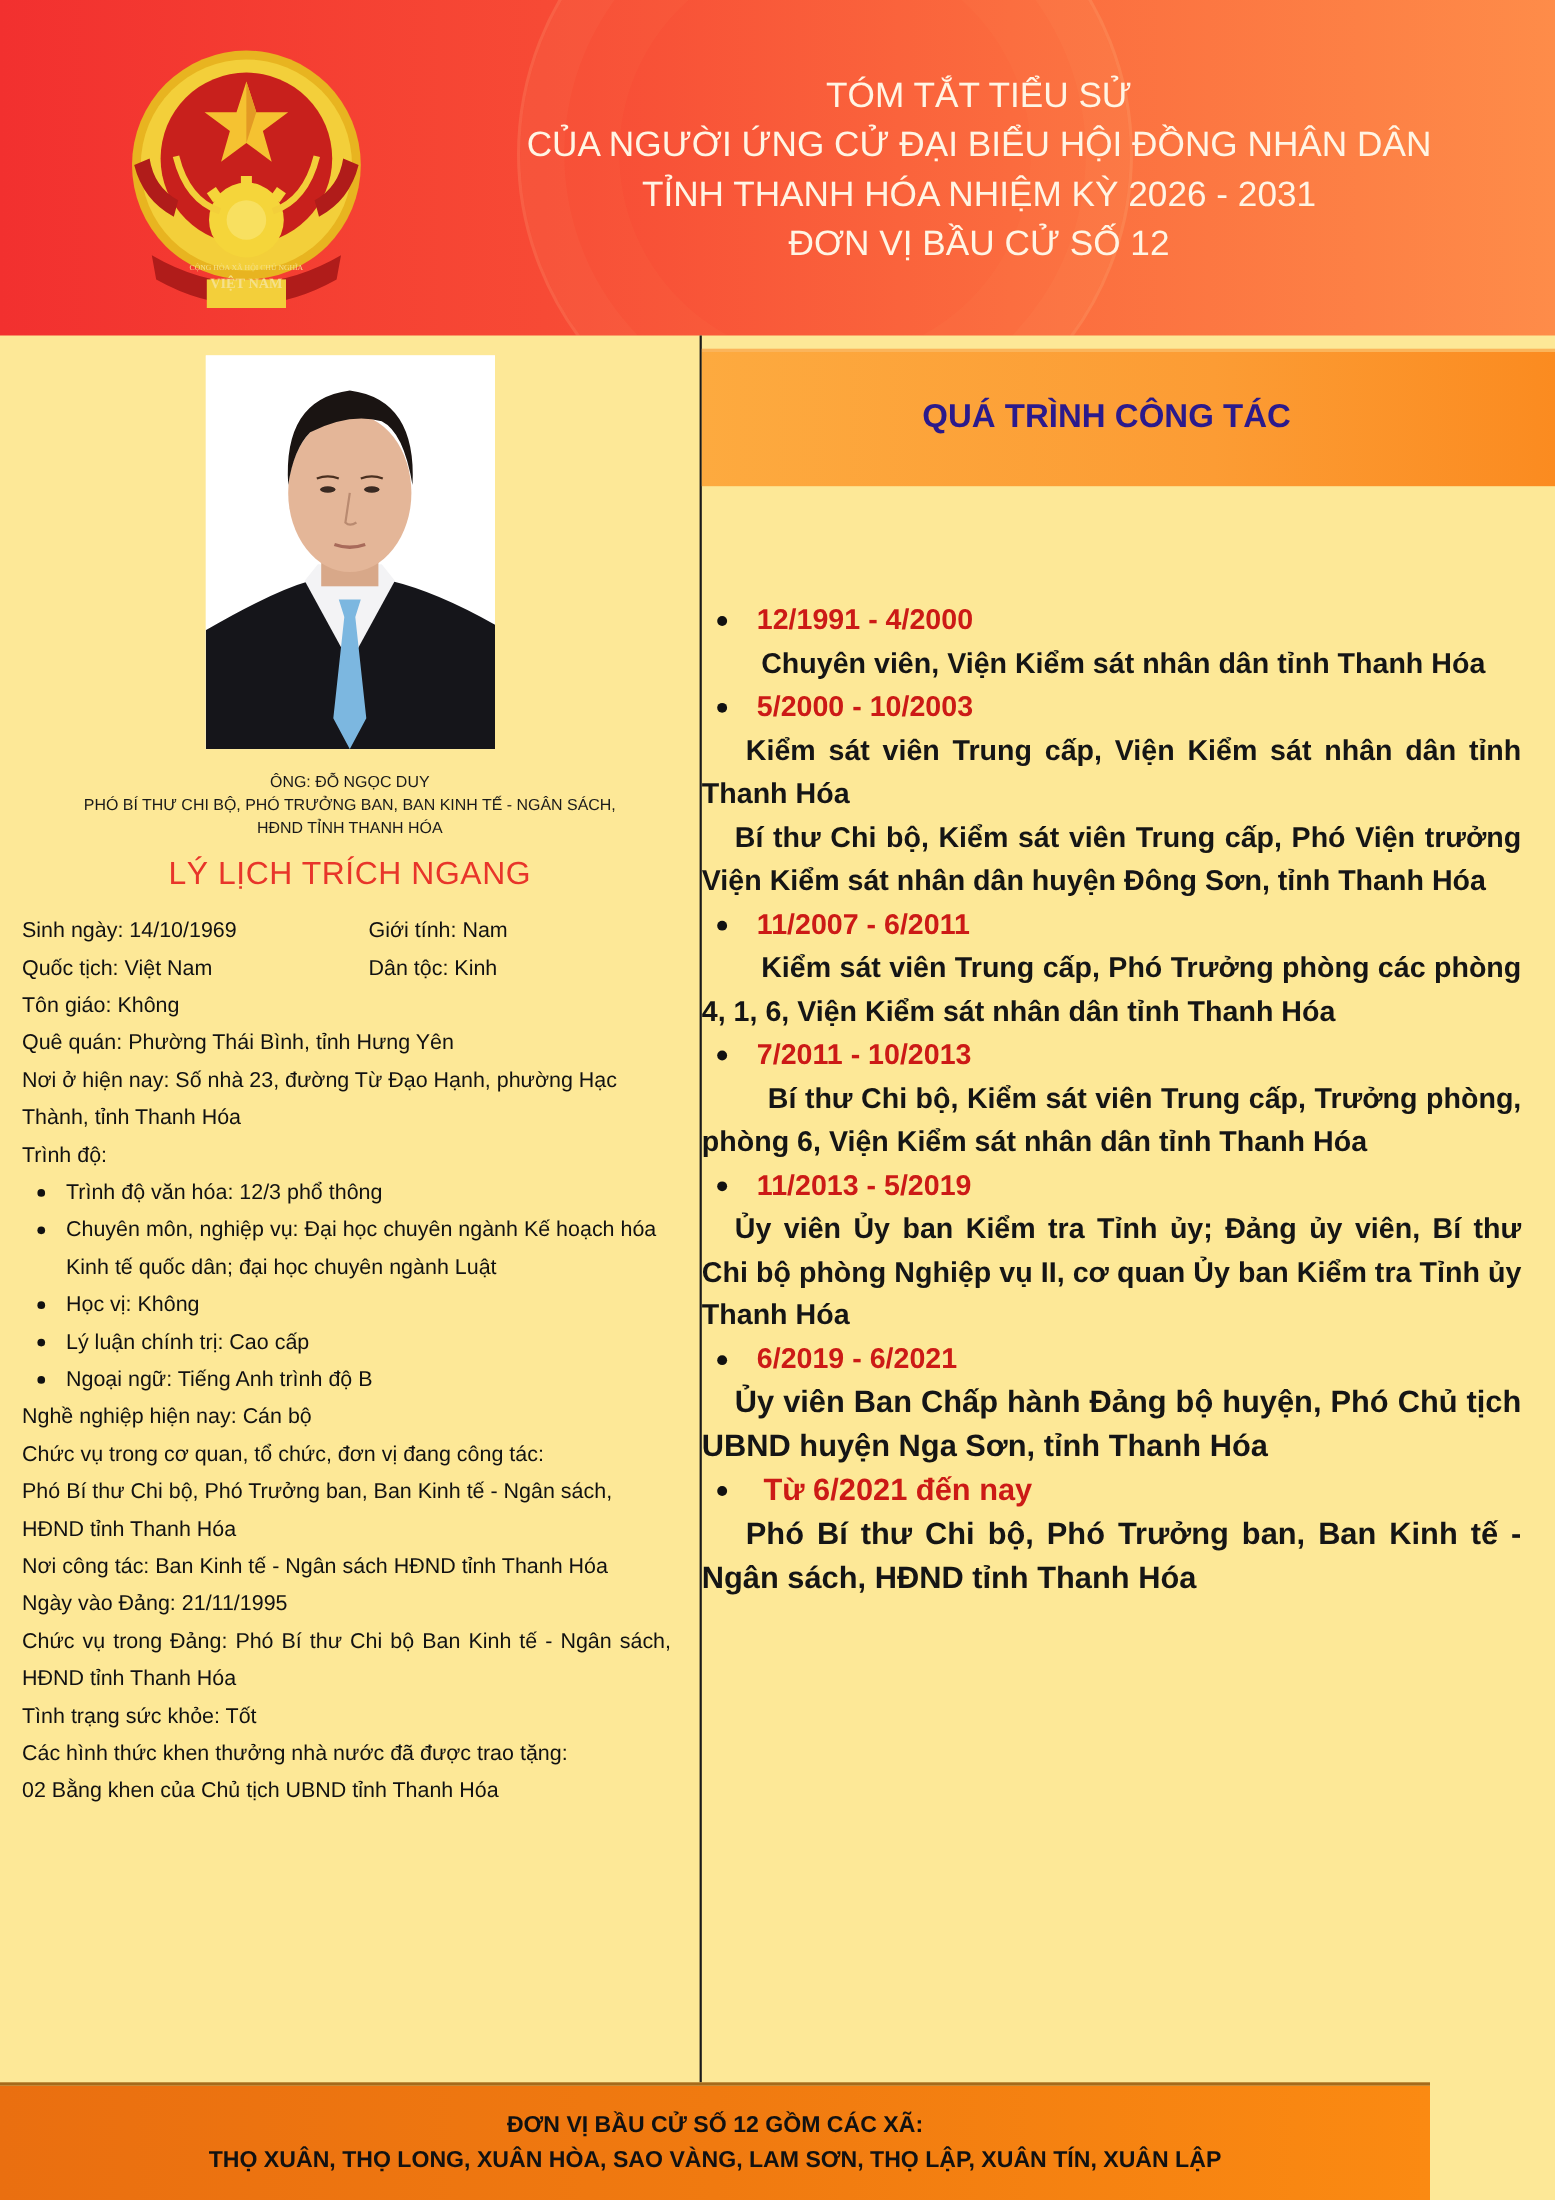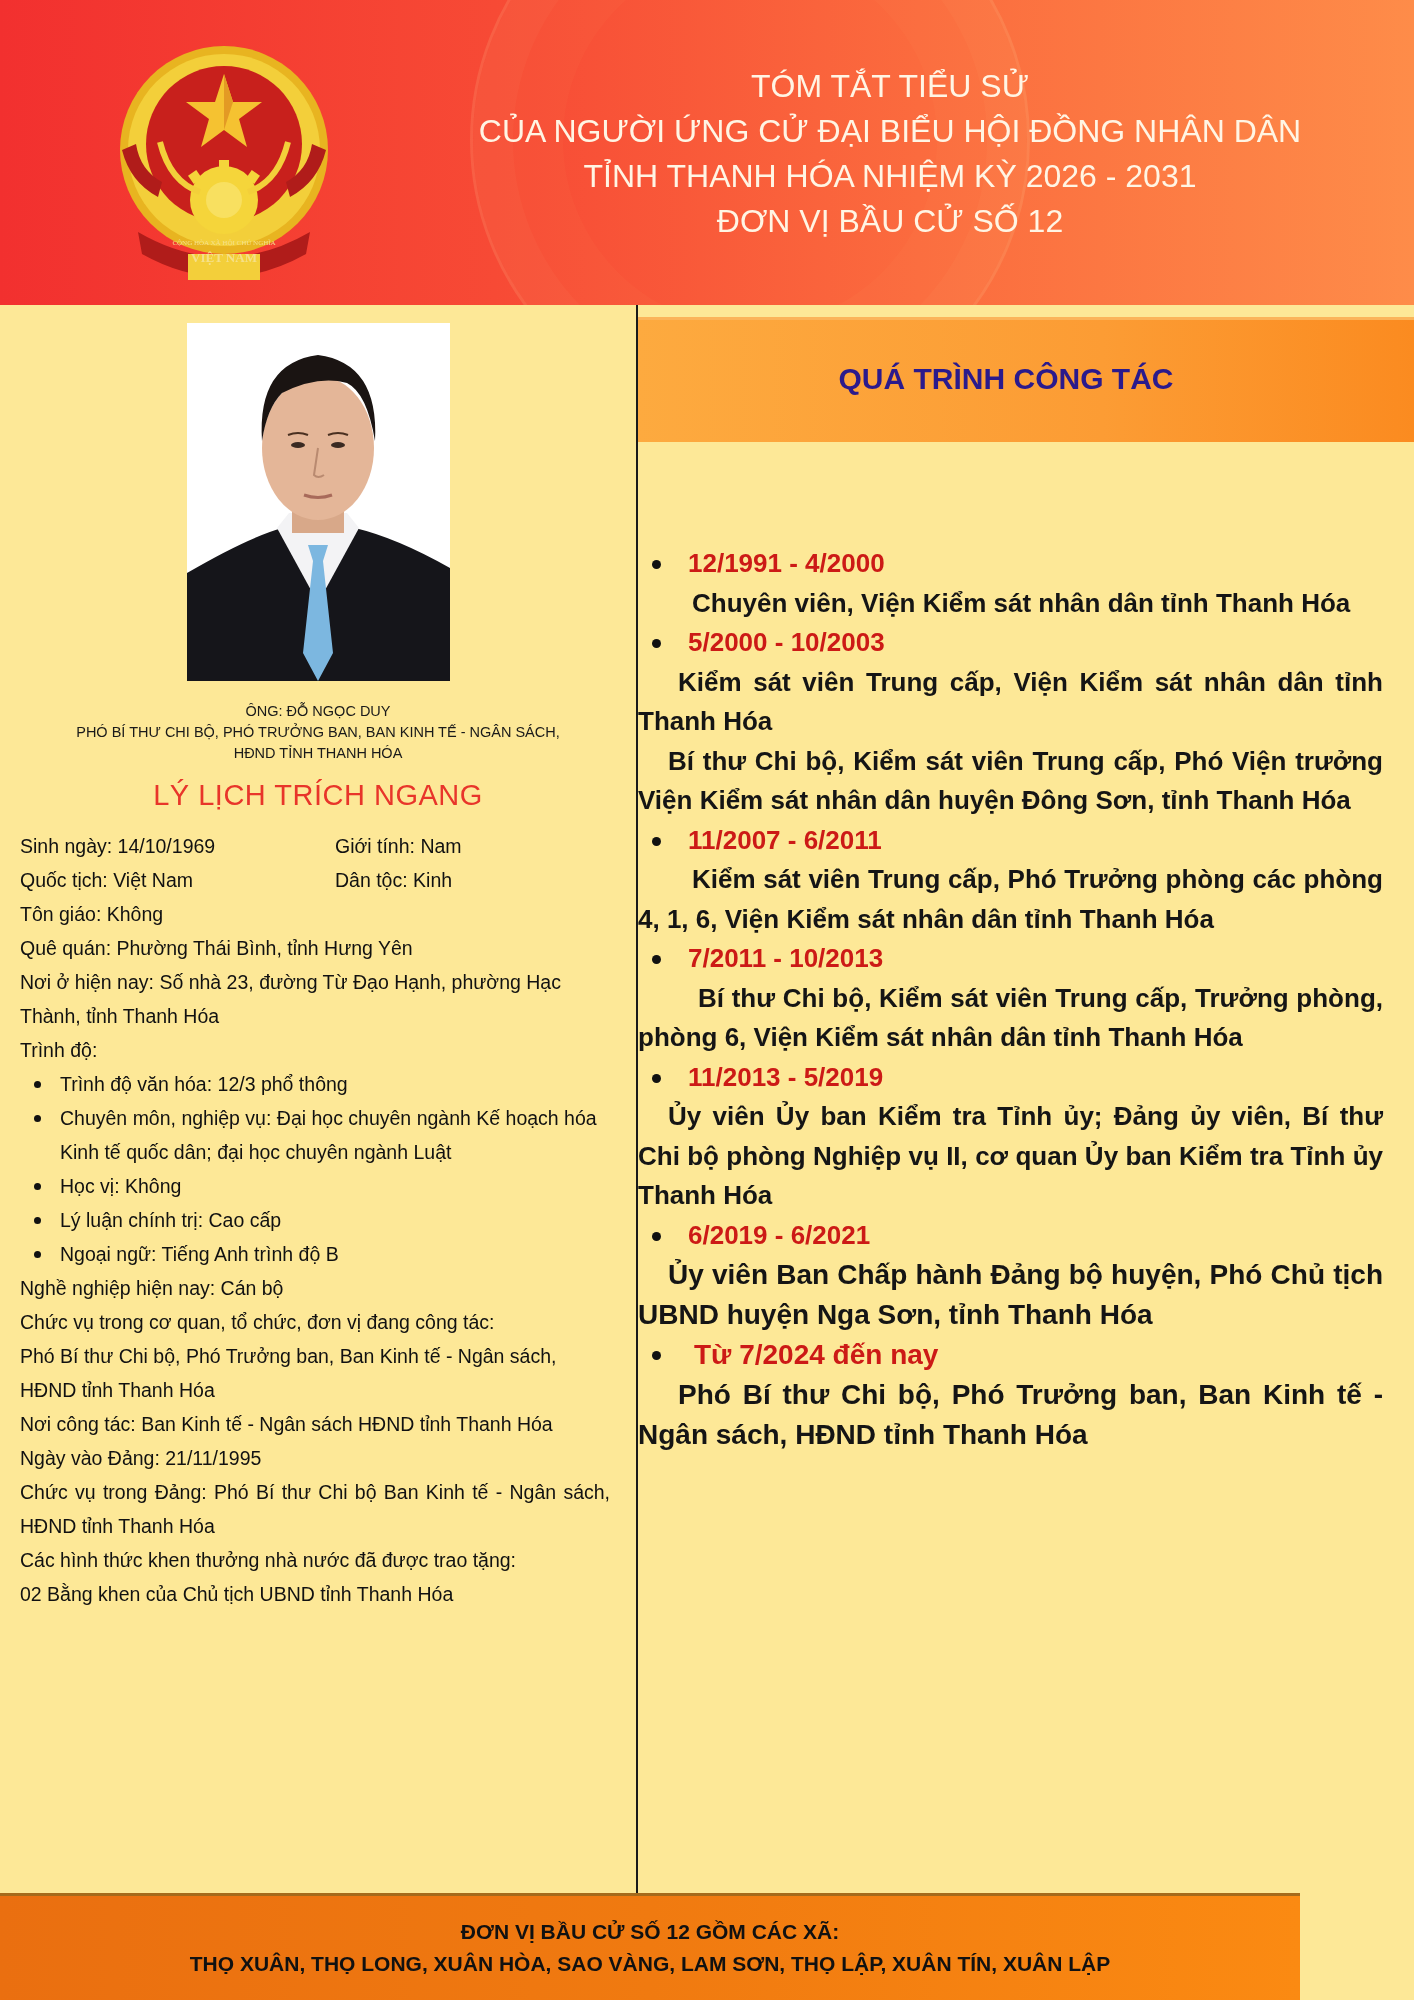--- a/index.html
+++ b/index.html
@@ -187,20 +187,21 @@
       <li>Học vị: Không</li>
       <li>Lý luận chính trị: Cao cấp</li>
       <li>Ngoại ngữ: Tiếng Anh trình độ B</li>
     </ul>
     <div>Nghề nghiệp hiện nay: Cán bộ</div>
     <div>Chức vụ trong cơ quan, tổ chức, đơn vị đang công tác:</div>
     <div>Phó Bí thư Chi bộ, Phó Trưởng ban, Ban Kinh tế - Ngân sách, HĐND tỉnh Thanh Hóa</div>
     <div>Nơi công tác: Ban Kinh tế - Ngân sách HĐND tỉnh Thanh Hóa</div>
     <div>Ngày vào Đảng: 21/11/1995</div>
     <div class="justify">Chức vụ trong Đảng: Phó Bí thư Chi bộ Ban Kinh tế - Ngân sách, HĐND tỉnh Thanh Hóa</div>
+    <div>Tình trạng sức khỏe: Tốt</div>
     <div>Các hình thức khen thưởng nhà nước đã được trao tặng:</div>
     <div>02 Bằng khen của Chủ tịch UBND tỉnh Thanh Hóa</div>
   </div>
 </div>
 
 <div class="divider"></div>
 
 <div class="right-col">
   <div class="work-head">
     <div class="work-head-title">QUÁ TRÌNH CÔNG TÁC</div>
@@ -228,21 +229,21 @@
     </div>
     <div>
       <div class="item-date">11/2013 - 5/2019</div>
       <div class="item-desc" style="text-indent:30px">Ủy viên Ủy ban Kiểm tra Tỉnh ủy; Đảng ủy viên, Bí thư Chi bộ phòng Nghiệp vụ II, cơ quan Ủy ban Kiểm tra Tỉnh ủy Thanh Hóa</div>
     </div>
     <div>
       <div class="item-date">6/2019 - 6/2021</div>
       <div class="item-desc big" style="text-indent:30px">Ủy viên Ban Chấp hành Đảng bộ huyện, Phó Chủ tịch UBND huyện Nga Sơn, tỉnh Thanh Hóa</div>
     </div>
     <div>
-      <div class="item-date" style="padding-left:56px;font-size:28px">Từ 7/2024 đến nay</div>
+      <div class="item-date" style="padding-left:56px;font-size:28px">Từ 6/2021 đến nay</div>
       <div class="item-desc big" style="text-indent:40px">Phó Bí thư Chi bộ, Phó Trưởng ban, Ban Kinh tế - Ngân sách, HĐND tỉnh Thanh Hóa</div>
     </div>
   </div>
 </div>
 
 <div class="footer">
   <div class="l1">ĐƠN VỊ BẦU CỬ SỐ 12 GỒM CÁC XÃ:</div>
   <div class="l2">THỌ XUÂN, THỌ LONG, XUÂN HÒA, SAO VÀNG, LAM SƠN, THỌ LẬP, XUÂN TÍN, XUÂN LẬP</div>
 </div>
 

